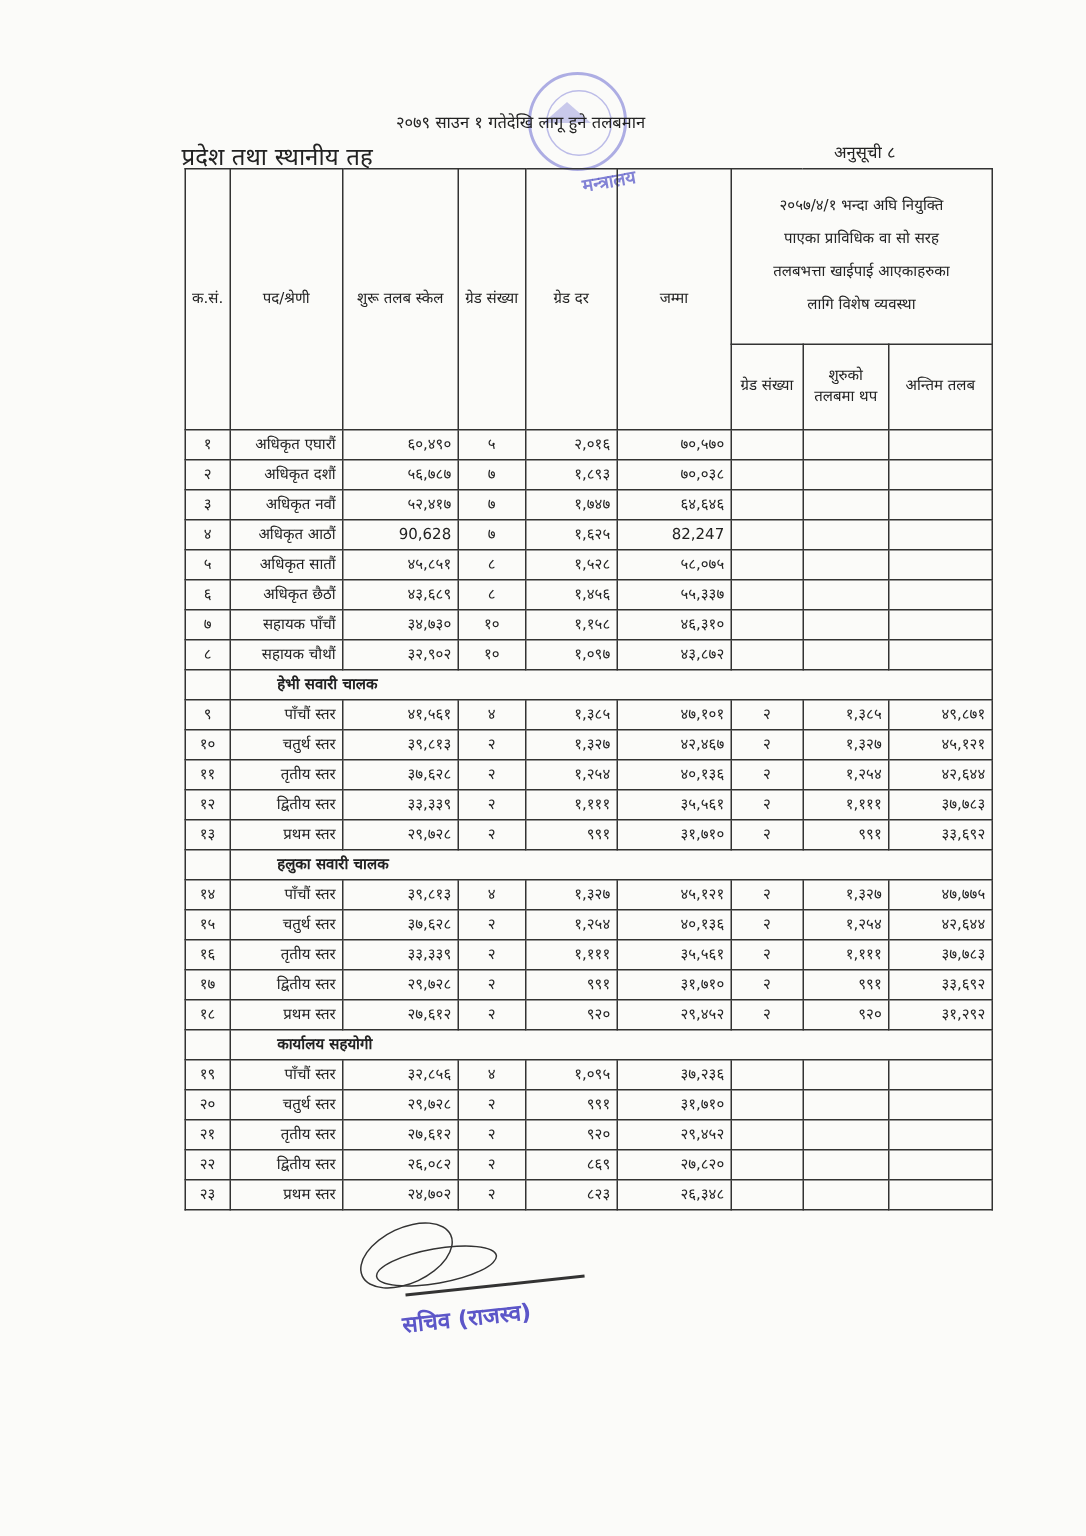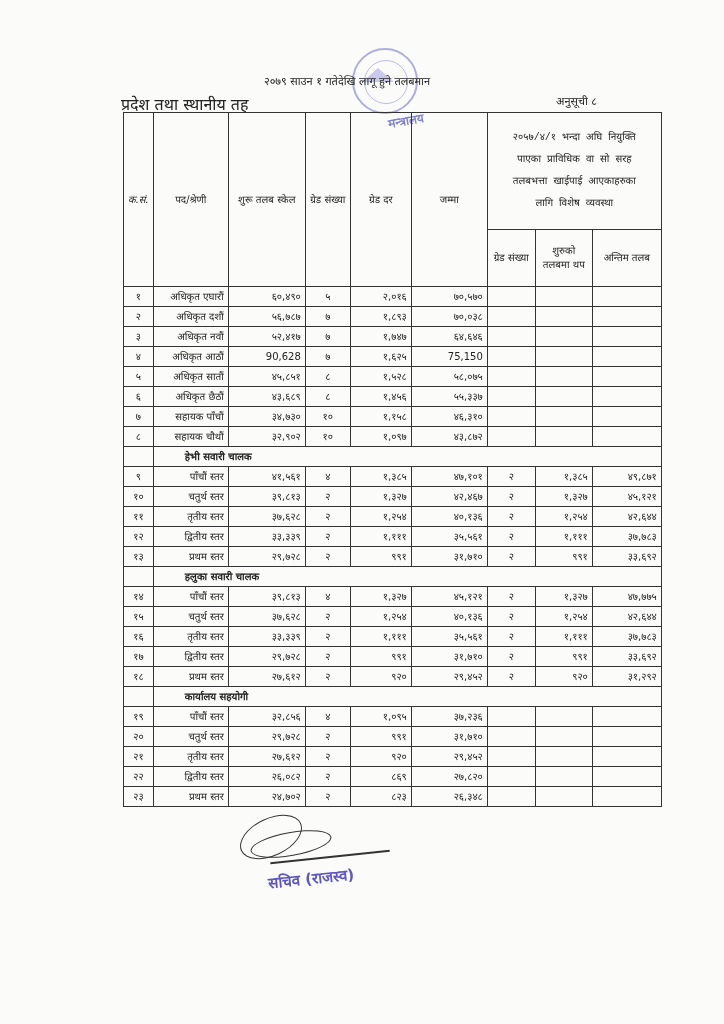--- a/index.html
+++ b/index.html
@@ -35,21 +35,21 @@
   table.salary {
     position:absolute; left:123px; top:112px;
     border-collapse:collapse; table-layout:fixed;
     font-size:10px;
   }
   table.salary td, table.salary th {
     border:1px solid #333; padding:0 4px; height:19px; line-height:19px;
     font-weight:normal; overflow:hidden; white-space:nowrap;
   }
   table.salary th { text-align:center; white-space:normal; line-height:14px; }
-  .hdr-main { height:116px !important;font-style:italic; }
+  .hdr-main { height:116px !important; }
   .hdr-sub { height:56px !important; }
   .c { text-align:center; }
   .r { text-align:right; }
   .l { text-align:right; }
   .section td.sec { text-align:left; font-weight:bold; font-size:10px;padding-left:31px; }
   .sig-mark {
     position:absolute; left:238px; top:818px;
     width:64px; height:36px; border:1.5px solid #333; border-radius:50%;
     transform:rotate(-25deg);
   }
@@ -93,21 +93,21 @@
       <col style="width:69px">
   </colgroup>
   <thead>
     <tr>
       <th class="hdr-main" rowspan="2">क.सं.</th>
       <th rowspan="2">पद/श्रेणी</th>
       <th rowspan="2">शुरू तलब स्केल</th>
       <th rowspan="2">ग्रेड संख्या</th>
       <th rowspan="2">ग्रेड दर</th>
       <th rowspan="2">जम्मा</th>
-      <th colspan="3" style="height:116px;padding:0 20px;line-height:22px;font-family:Liberation Mono, monospace;">२०५७/४/१ भन्दा अघि नियुक्ति पाएका प्राविधिक वा सो सरह तलबभत्ता खाईपाई आएकाहरुका लागि विशेष व्यवस्था</th>
+      <th colspan="3" style="height:116px;padding:0 20px;line-height:22px;">२०५७/४/१ भन्दा अघि नियुक्ति पाएका प्राविधिक वा सो सरह तलबभत्ता खाईपाई आएकाहरुका लागि विशेष व्यवस्था</th>
     </tr>
     <tr>
       <th class="hdr-sub">ग्रेड संख्या</th>
       <th class="hdr-sub">शुरुको तलबमा थप</th>
       <th class="hdr-sub">अन्तिम तलब</th>
     </tr>
   </thead>
   <tbody id="table-body">
       <tr>
         <td class="c">१</td>
@@ -141,21 +141,21 @@
         <td class="c"></td>
         <td class="r"></td>
         <td class="r"></td>
       </tr>
       <tr>
         <td class="c">४</td>
         <td class="l">अधिकृत आठौं</td>
         <td class="r">90,628</td>
         <td class="c">७</td>
         <td class="r">१,६२५</td>
-        <td class="r">75,150</td>
+        <td class="r">82,247</td>
         <td class="c"></td>
         <td class="r"></td>
         <td class="r"></td>
       </tr>
       <tr>
         <td class="c">५</td>
         <td class="l">अधिकृत सातौं</td>
         <td class="r">४५,८५१</td>
         <td class="c">८</td>
         <td class="r">१,५२८</td>

